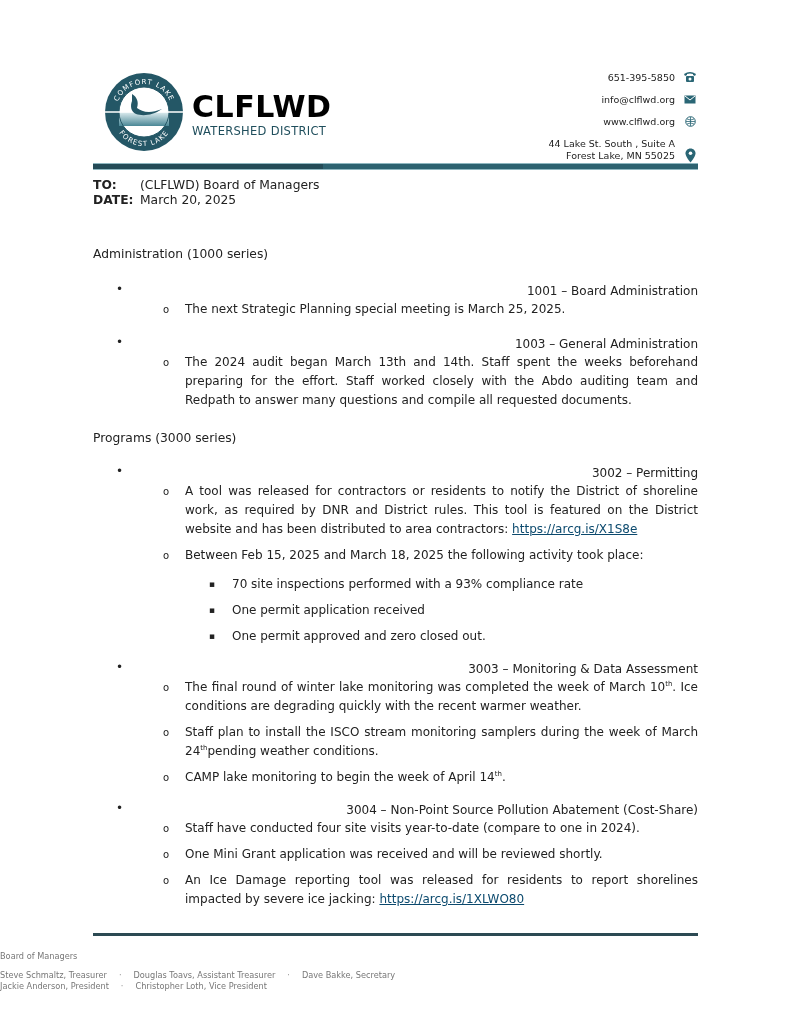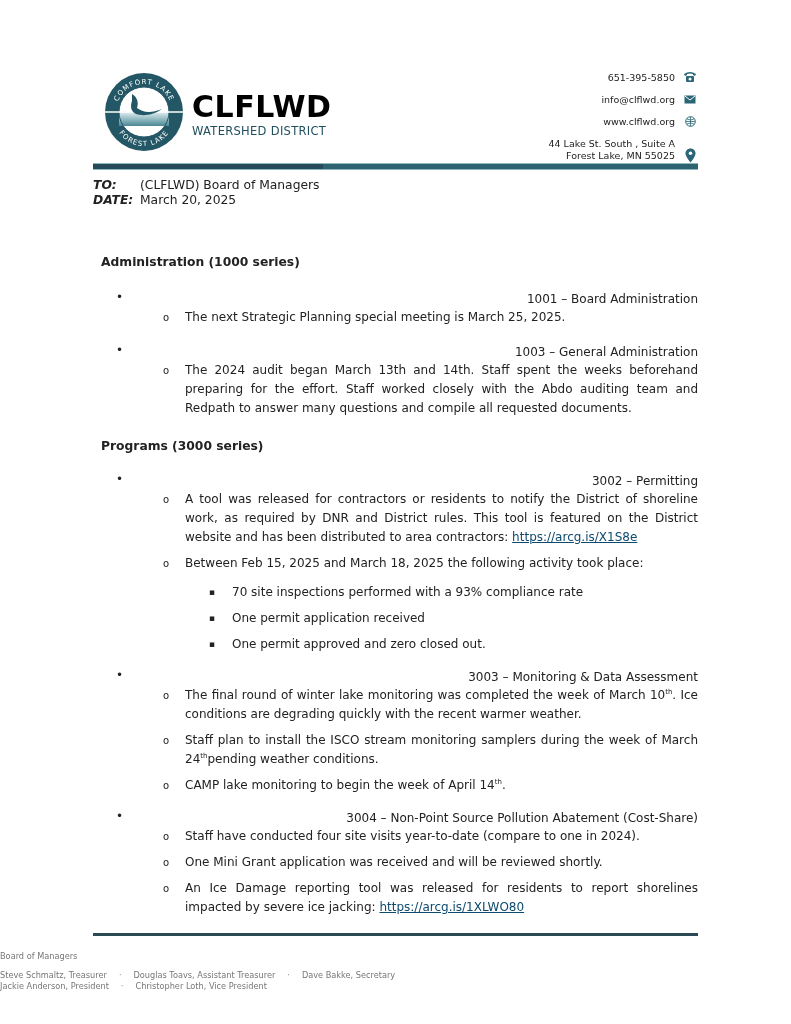--- a/index.html
+++ b/index.html
@@ -24,26 +24,26 @@
   .contact-row.addr .txt { line-height: 12px; }
 
   .hdr-rule { position: absolute; left: 93px; top: 163px; width: 605px; height: 5px;
               background: linear-gradient(to right, #244b57 0%, #244b57 38%, #2d6270 38%, #2d6270 100%);
               border-top: 1px solid #8fb7c0; border-bottom: 1px solid #8fb7c0; }
 
   
   .memo { position: absolute; left: 93px; top: 178px; font-family: "DejaVu Sans", sans-serif;
           font-size: 12.3px; line-height: 15px; color: #222; }
   .memo-row { display: flex; }
-  .memo-label { font-weight: bold; width: 47px; font-style: italic; }
+  .memo-label { font-weight: bold; width: 47px; }
 
   
   .body { position: absolute; left: 93px; top: 247px; width: 605px;
           font-family: "DejaVu Sans", sans-serif; font-size: 12px; color: #222; }
-  .section-title { font-weight: bold; font-size: 12.3px; margin: 8px; height: 18px; }
+  .section-title { font-weight: normal; font-size: 12.3px; margin: 0; height: 18px; }
   .l1 { position: relative; padding-left: 46px; margin-top: 14px; }
   .l1 .bullet { position: absolute; left: 23px; top: 0; }
   .l1 .label { line-height: 18px; text-align: right; }
   .l2 { position: relative; padding-left: 92px; line-height: 19px; text-align: justify; }
   .l2 .bullet { position: absolute; left: 70px; top: 0; font-size: 10px; }
   .l2 + .l2 { margin-top: 7px; }
   .l3 { position: relative; padding-left: 139px; line-height: 19px; margin-top: 7px; }
   .l3 .bullet { position: absolute; left: 116px; top: 0; font-size: 9px; }
   sup { font-size: 7px; line-height: 0; }
   a.link { color: #0c4a6e; text-decoration: underline; }

